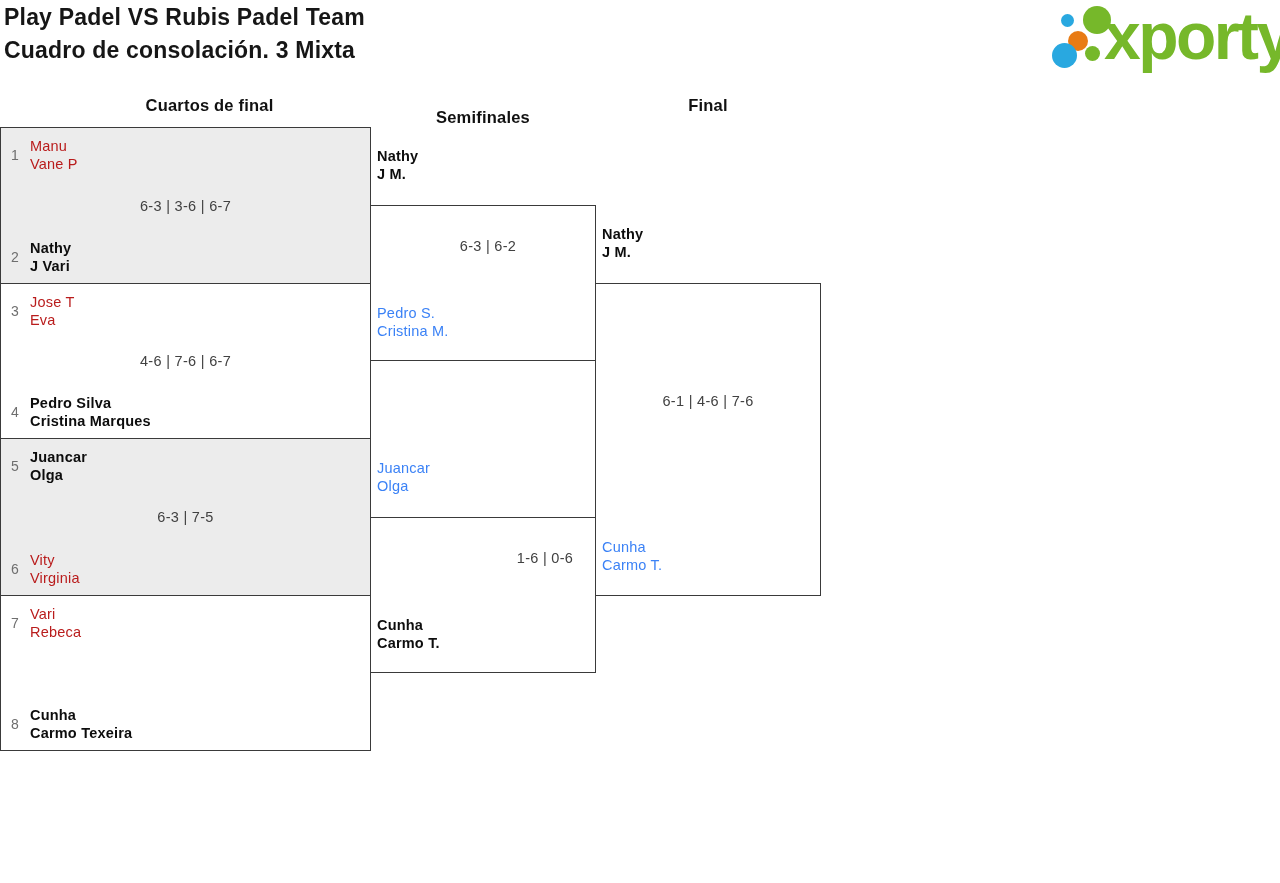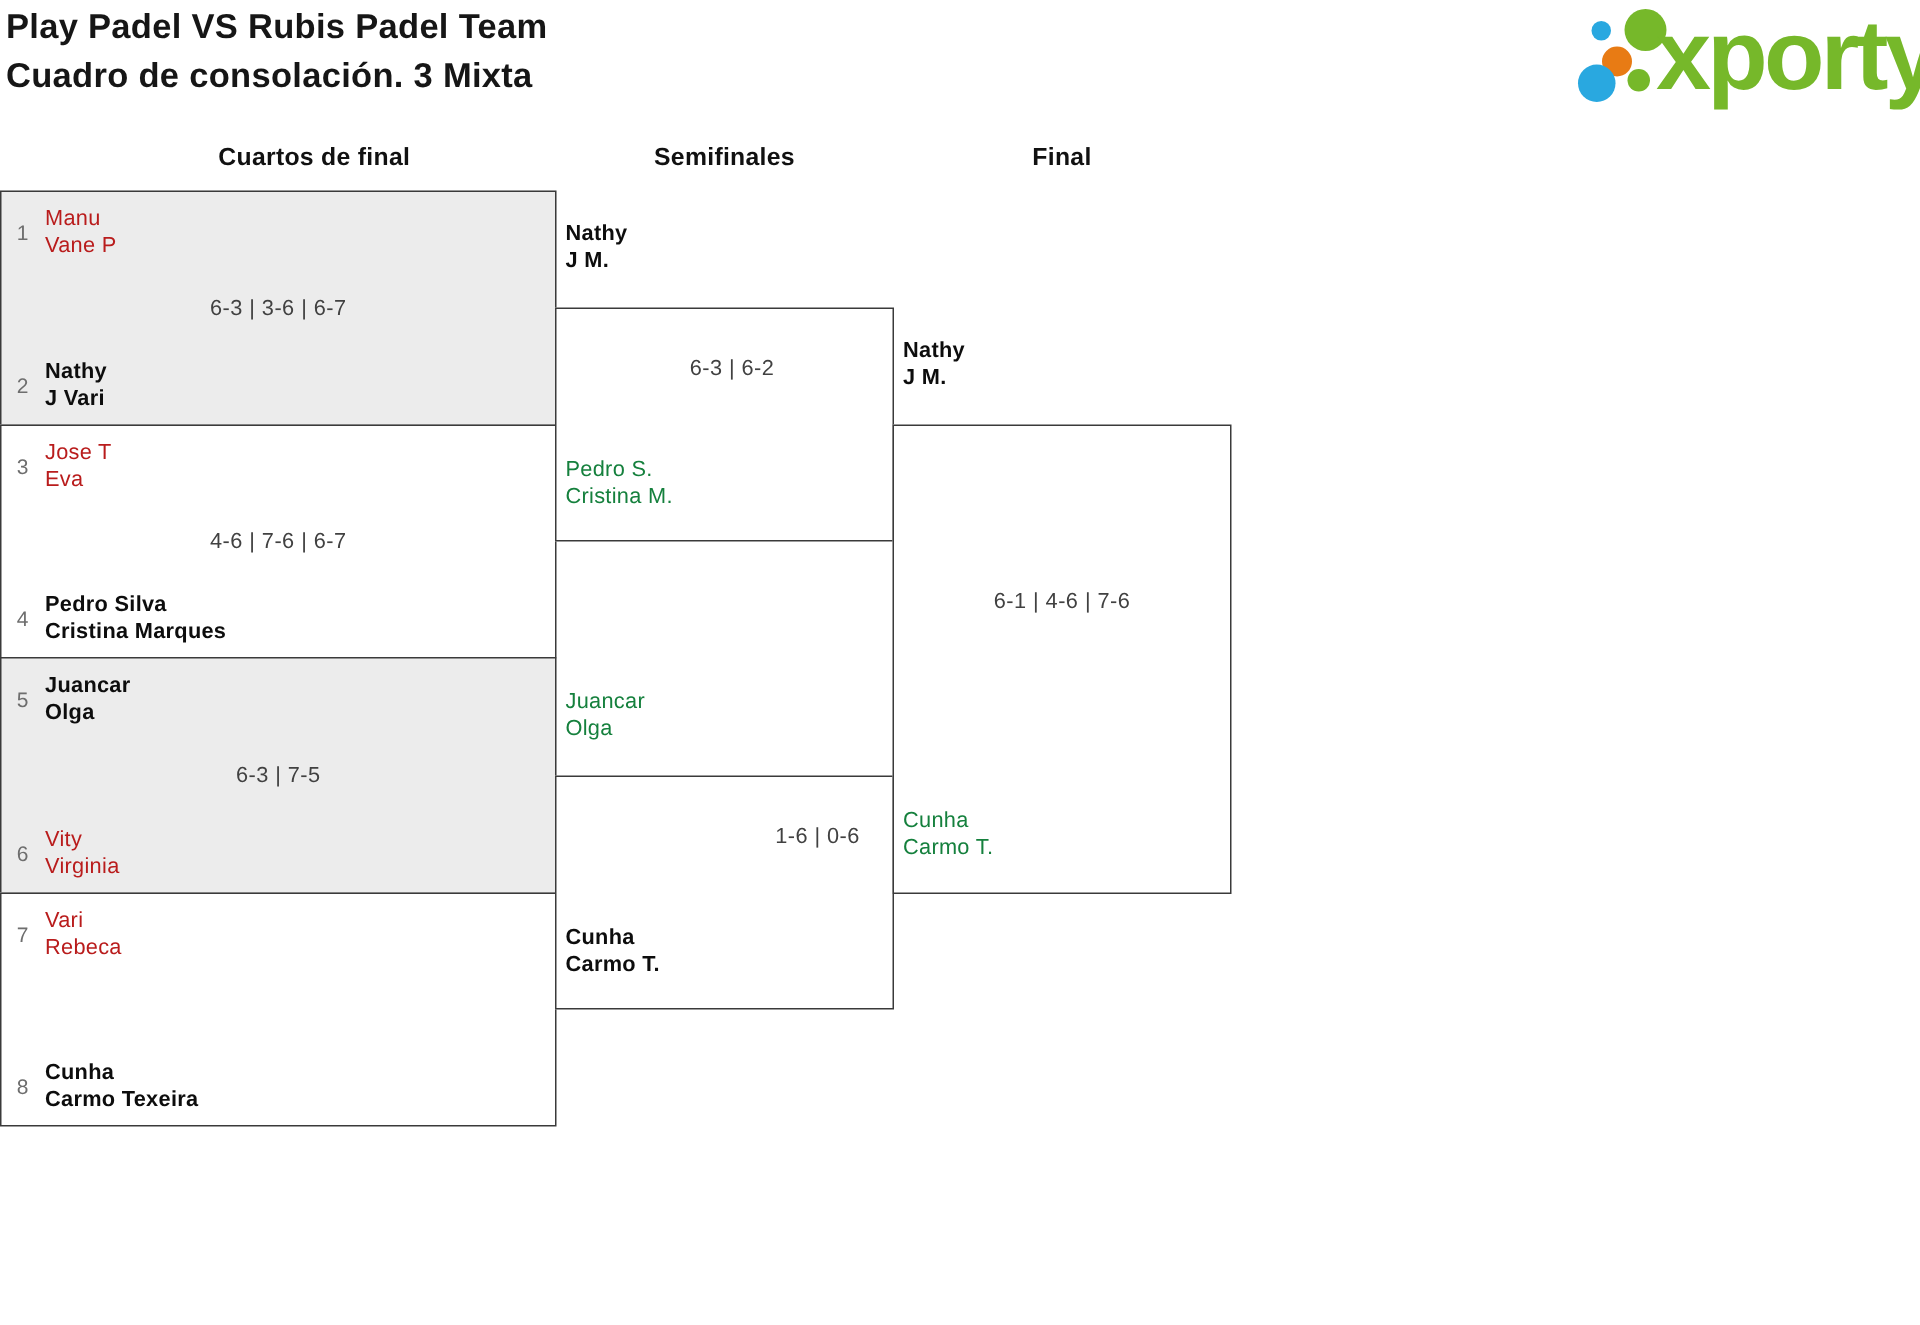--- a/index.html
+++ b/index.html
@@ -19,21 +19,21 @@
   .dot-orange      { left:20px; top:27px; width:20px; height:20px; background:#e87b14; }
   .dot-blue-big    { left:4px;  top:39px; width:25px; height:25px; background:#29a8e0; }
   .dot-green-small { left:37px; top:42px; width:15px; height:15px; background:#76b82a; }
   .logo-text { position:absolute; left:56px; top:4px; font-size:66px; line-height:56px;
                font-weight:700; color:#76b82a; letter-spacing:-2.5px; }
 
   
   .round-header { position:absolute; top:96px; font-size:16.5px; font-weight:700;
                   color:#111; text-align:center; letter-spacing:.2px; }
   .rh-qf { left:0;     width:371px;margin-left:24px; }
-  .rh-sf { left:370px; width:226px; }
+  .rh-sf { left:370px; width:226px;margin-top:12px; }
   .rh-f  { left:595px; width:226px; }
 
   
   .box { position:absolute; border:1px solid #3a3a3a; background:#fff; }
   .box.gray { background:#ececec; }
   .qf-box { left:0; width:371px; }
   .m-qf1 { top:127px; height:157px; }
   .m-qf2 { top:283px; height:156px; }
   .m-qf3 { top:438px; height:158px; }
   .m-qf4 { top:595px; height:156px; }
@@ -53,21 +53,21 @@
   
   .score-center { position:absolute; left:0; width:100%; top:50%; transform:translateY(-50%);
                   text-align:center; font-size:14.5px; color:#414141; letter-spacing:.3px; }
   .score-abs { position:absolute; transform:translateY(-50%); text-align:center;
                font-size:14.5px; color:#414141; letter-spacing:.3px; }
   .sc-sf1 { left:370px; width:236px; top:246px; }
   .sc-sf2 { left:370px; width:270px; top:558px;margin-left:40px; }
   .sc-f   { left:595px; width:226px; top:401px; }
 
   
-  .float-team { position:absolute; font-size:14.5px; line-height:18px; color:#15803d; letter-spacing:.2px; }
+  .float-team { position:absolute; font-size:14.5px; line-height:18px; color:#3b82f6; letter-spacing:.2px; }
   .ft-sf1-top    { left:377px; top:147px; }
   .ft-sf1-bottom { left:377px; top:304px; }
   .ft-sf2-top    { left:377px; top:459px; }
   .ft-sf2-bottom { left:377px; top:616px; }
   .ft-f-top      { left:602px; top:225px; }
   .ft-f-bottom   { left:602px; top:538px; }
   .float-team.winner { color:#0d0d0d; font-weight:700; }
 </style>
 </head>
 <body>

